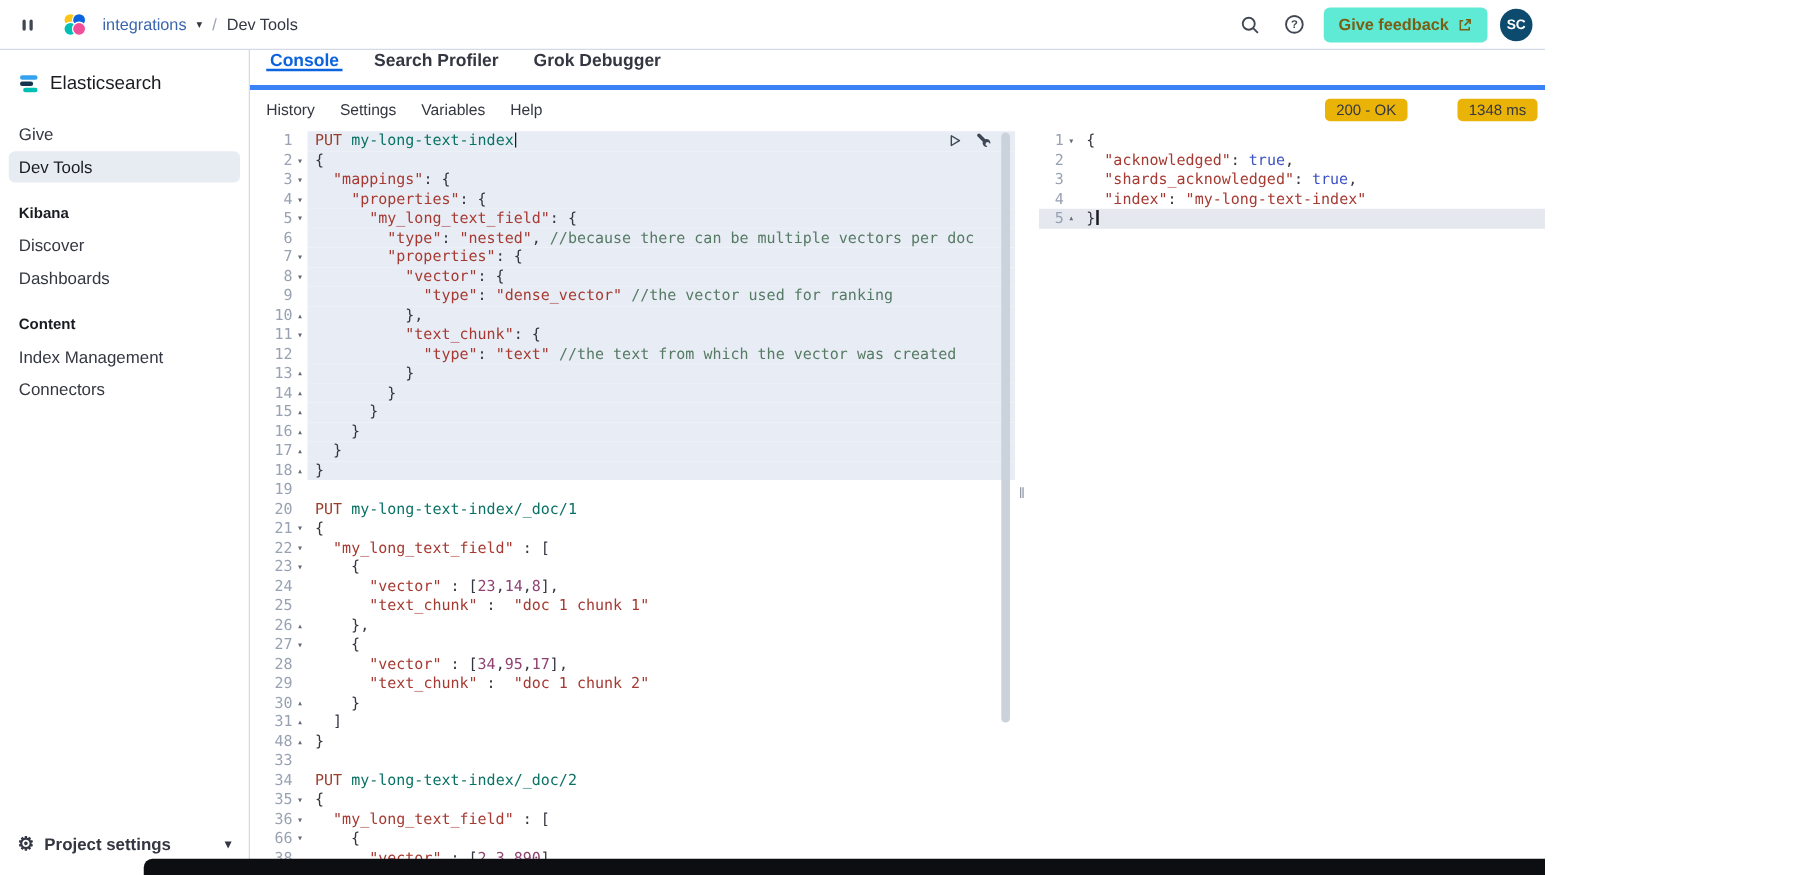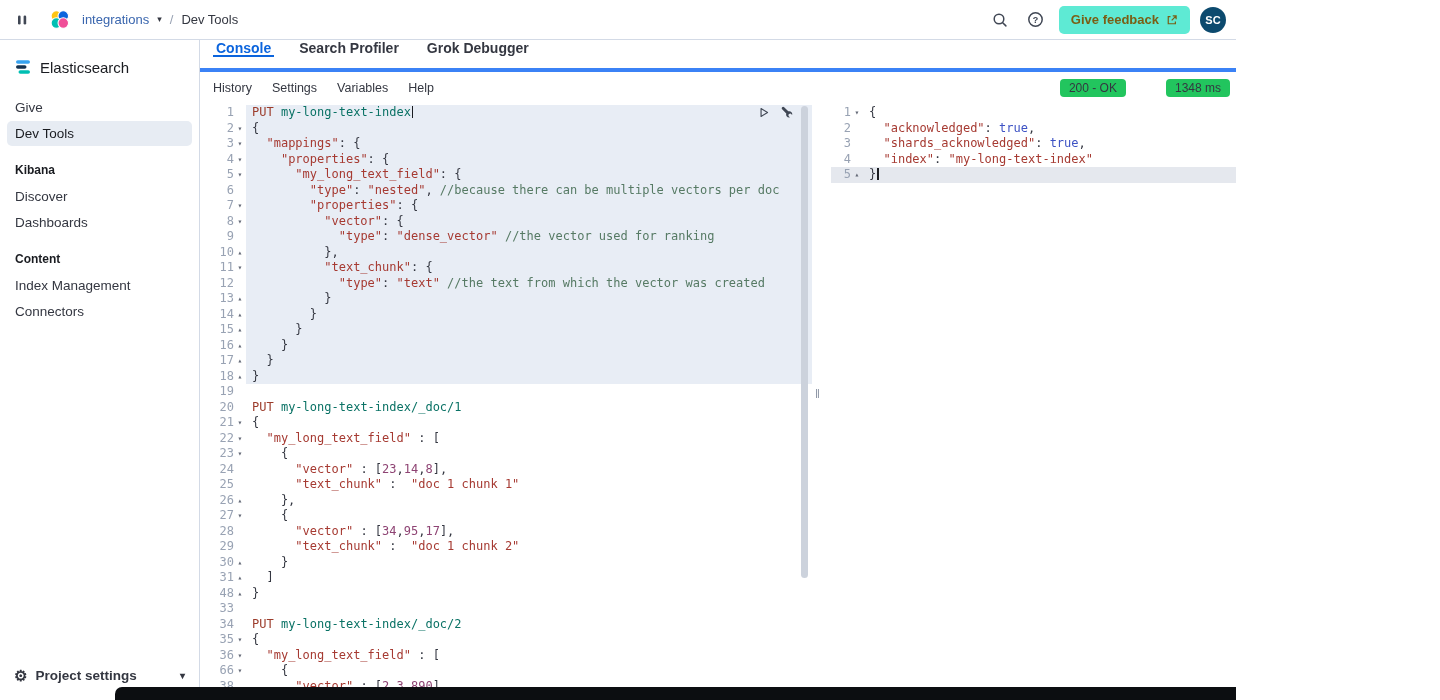--- a/index.html
+++ b/index.html
@@ -23,21 +23,21 @@
                   font-weight:700; cursor:pointer; font-family:"Liberation Sans",sans-serif; }
   .avatar { width:26px; height:26px; border-radius:50%; background:#0c4a6e; color:#fff;
             font-size:11px; font-weight:700; display:flex; align-items:center; justify-content:center; }
 
   
   .layout { display:flex; height:659px; }
 
   
   .sidebar { width:200px; border-right:1px solid #d3dae6; display:flex; flex-direction:column;
              padding-top:12px; background:#fff; }
-  .sb-brand { display:flex; align-items:center; gap:8px; padding:6px 14px 0; margin-bottom:18px;
+  .sb-brand { display:flex; align-items:flex-start; gap:8px; padding:6px 14px 0; margin-bottom:18px;
               font-size:15px; color:#1a1c21; }
   .sb-item { margin:1px 7px; padding:5px 8px; border-radius:5px; font-size:13.5px; color:#343741;
              cursor:pointer; }
   .sb-item.selected { background:#e7ecf3; color:#1a1c21; }
   .sb-heading { font-size:12px; font-weight:700; color:#1a1c21; padding:16px 15px 6px; }
   .sb-footer { margin-top:auto; display:flex; align-items:center; gap:8px; padding:12px 14px 16px;
                font-size:13.5px; font-weight:700; color:#343741; cursor:pointer; }
   .sb-footer .gear { font-size:15px; line-height:1; }
   .sb-footer .chev { margin-left:auto; font-size:10px; color:#343741; }
 
@@ -47,21 +47,21 @@
           padding:0 13px; }
   .tab { display:flex; align-items:center; padding:0 3px; margin-right:22px; font-size:14px;
          font-weight:700; color:#343741; position:relative; cursor:pointer; }
   .tab.active { color:#0b64dd; }
   .tab.active::after { content:''; position:absolute; left:0; right:0; bottom:-1px; height:2px;
                        background:#0b64dd; }
   .toolbar { height:31px; display:flex; align-items:center; padding:0 6px 0 13px; gap:20px;
              font-size:12.5px; color:#343741; }
   .menu-item { cursor:pointer; }
   .toolbar-spacer { flex:1; }
-  .badge { background:#22c55e; color:#343741; font-size:12px; padding:2px 9px; border-radius:4px;
+  .badge { background:#eab308; color:#343741; font-size:12px; padding:2px 9px; border-radius:4px;
            white-space:nowrap; }
   .badge + .badge { margin-left:20px; }
 
   
   .panes { flex:1; display:flex; position:relative; overflow:hidden; }
   .editor-pane { width:612px; position:relative; overflow:hidden; padding-top:2px; }
   .divider { width:19px; position:relative; }
   .divider .handle { position:absolute; top:284px; left:3px; color:#8d95a5; font-size:12px;
                      cursor:col-resize; }
   .response-pane { flex:1; overflow:hidden; padding-top:2px; position:relative; }

